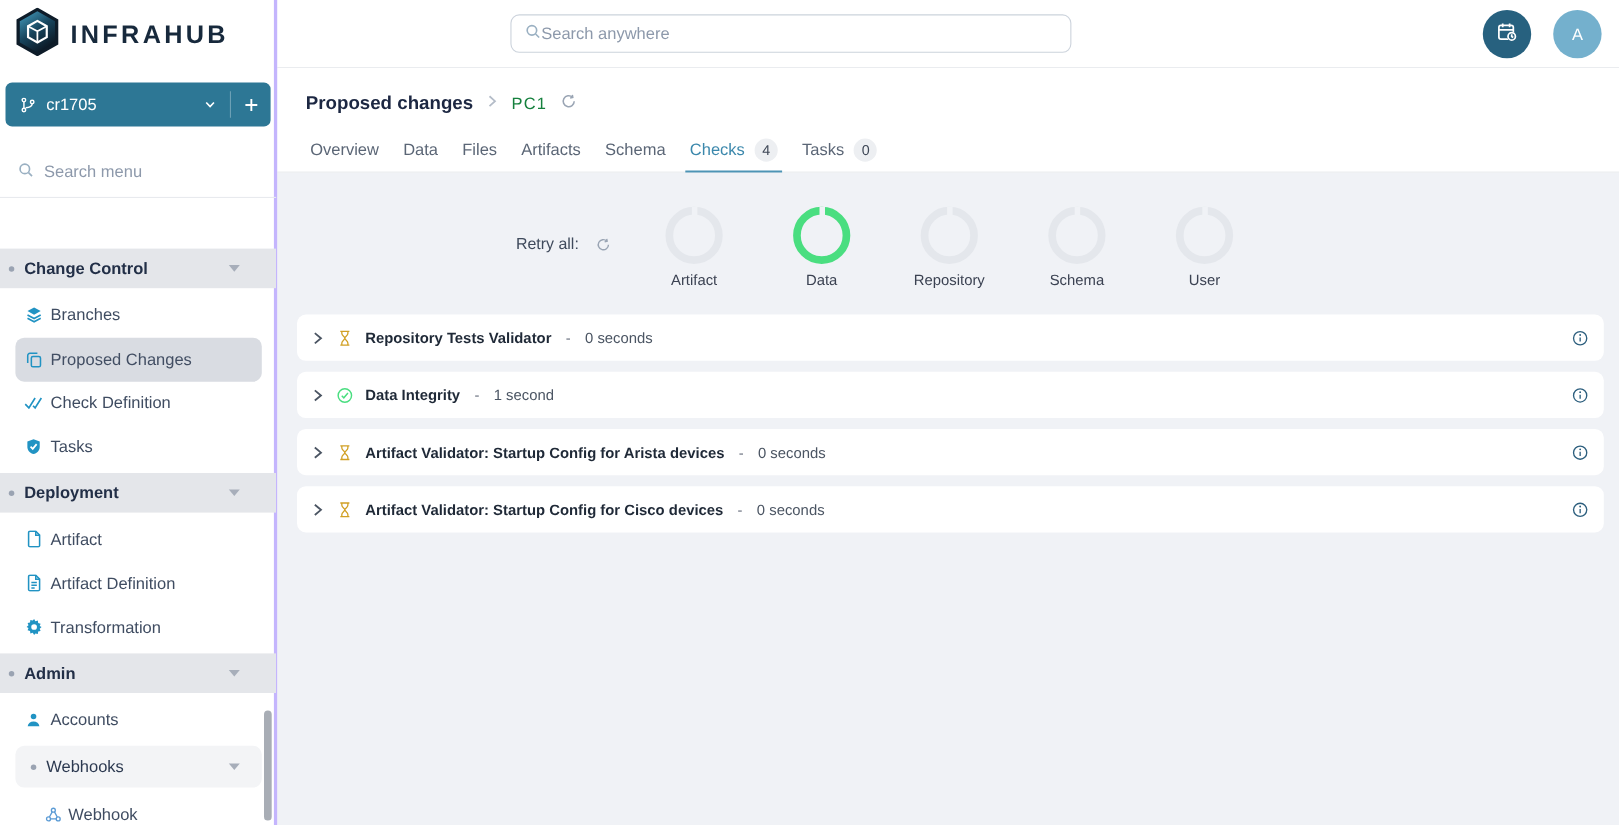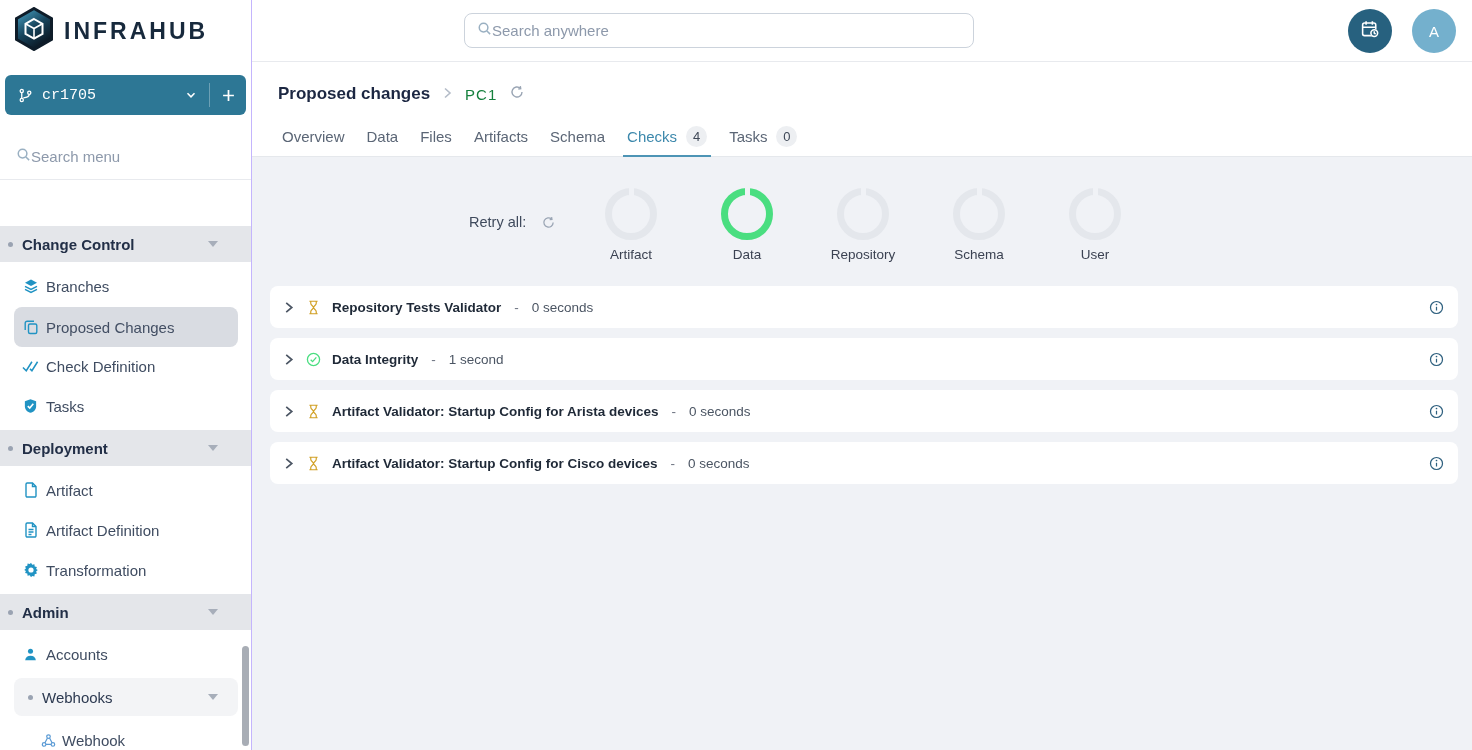--- a/index.html
+++ b/index.html
@@ -1,32 +1,32 @@
 <!DOCTYPE html>
 <html><head>
 <meta charset="utf-8">
 <style>
   * { margin:0; padding:0; box-sizing:border-box; }
   html,body { width:1472px; height:750px; overflow:hidden; background:#fff;
     font-family:"Liberation Sans","DejaVu Sans",sans-serif; }
 
   
   .sidebar { position:absolute; left:0; top:0; width:252px; height:750px;
-    background:#fff; border-right:1px solid #c4b5fd; z-index:5; }
+    background:#fff; border-right:3px solid #c4b5fd; z-index:5; }
   .logo-row { position:absolute; left:14px; top:7px; display:flex; align-items:center; gap:10px; }
   .brand { font-size:23px; font-weight:800; letter-spacing:3px; color:#17293c; }
   .branch-select { position:absolute; left:5px; top:75px; width:241px; height:40px;
-    background:#2d7795; border-radius:6px; display:flex; align-items:center; color:#fff;font-family:Liberation Mono, monospace; }
+    background:#2d7795; border-radius:6px; display:flex; align-items:center; color:#fff; }
   .branch-select .bs-icon { margin-left:13px; display:flex; }
   .branch-select .bs-label { margin-left:9px; font-size:15px; }
   .branch-select .bs-caret { margin-left:auto; margin-right:12px; display:flex; }
   .branch-select .bs-plus { width:37px; height:24px; border-left:1px solid rgba(255,255,255,.3);
     display:flex; align-items:center; justify-content:center; cursor:pointer; }
   .menu-search { position:absolute; left:0; top:134px; width:251px; height:46px;
-    border-bottom:1px solid #e8eaee; display:flex; align-items:center; padding-left:16px; }
+    border-bottom:1px solid #e8eaee; display:flex; align-items:center; padding-left:16px; gap:9px; }
   .menu-search input { border:none; outline:none; font-size:15px; color:#39465a; width:180px;
     font-family:inherit; background:transparent; }
   .menu-search input::placeholder { color:#8d99ab; }
   .menu { position:absolute; left:0; top:181px; width:251px; bottom:0; overflow:hidden; }
   .m-item { position:absolute; left:0; width:251px; height:40px; display:flex; align-items:center;
     cursor:pointer; font-size:15px; color:#3f4c61; }
   .m-item .mi-icon { position:absolute; left:22px; width:17px; display:flex; justify-content:center; }
   .m-item .mi-label { position:absolute; left:46px; white-space:nowrap; }
   .m-item.active-bg { left:14px; width:224px; border-radius:8px; background:#d9dce2; }
   .m-item.active-bg .mi-icon { left:8px; }

